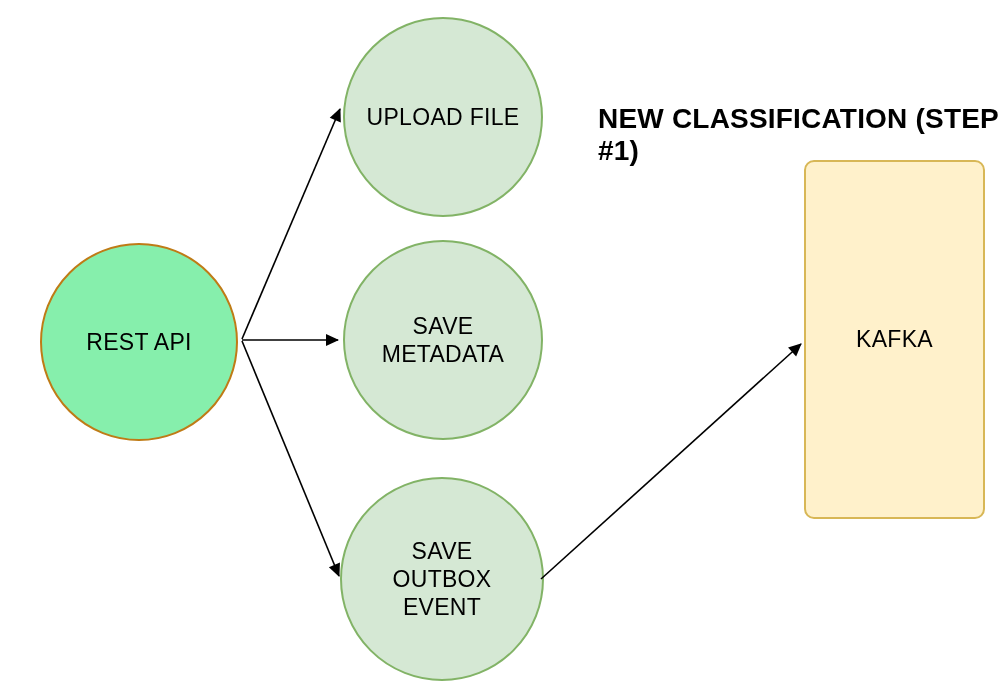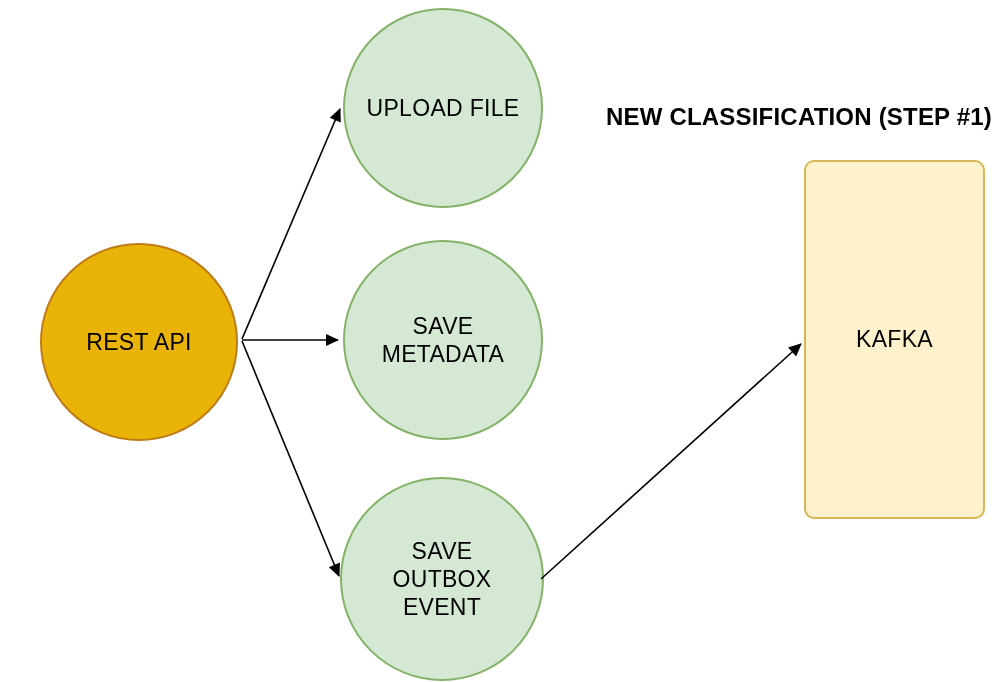--- a/index.html
+++ b/index.html
@@ -41,26 +41,26 @@
     letter-spacing: 0.3px;
   }
   .circle {
     border-radius: 50%;
   }
   .node-rest-api {
     left: 40px;
     top: 243px;
     width: 198px;
     height: 198px;
-    background: #eab308;
+    background: #86efac;
     border: 2px solid #BF7B16;
   }
   .node-upload-file {
     left: 343px;
-    top: 8px;
+    top: 17px;
     width: 200px;
     height: 200px;
     background: #D5E8D4;
     border: 2px solid #82B366;
   }
   .node-save-metadata {
     left: 343px;
     top: 240px;
     width: 200px;
     height: 200px;
@@ -82,22 +82,22 @@
     height: 359px;
     background: #FFF1CB;
     border: 2px solid #D8B756;
     border-radius: 10px;
   }
   .diagram-title {
     position: absolute;
     left: 598px;
     top: 103px;
     width: 402px;
-    text-align: center;
-    font-size: 24px;
+    text-align: left;
+    font-size: 28px;
     font-weight: bold;
     color: #000000;
     z-index: 2;
     letter-spacing: 0.2px;
   }
 </style>
 </head>
 <body>
 
 <div class="canvas">

